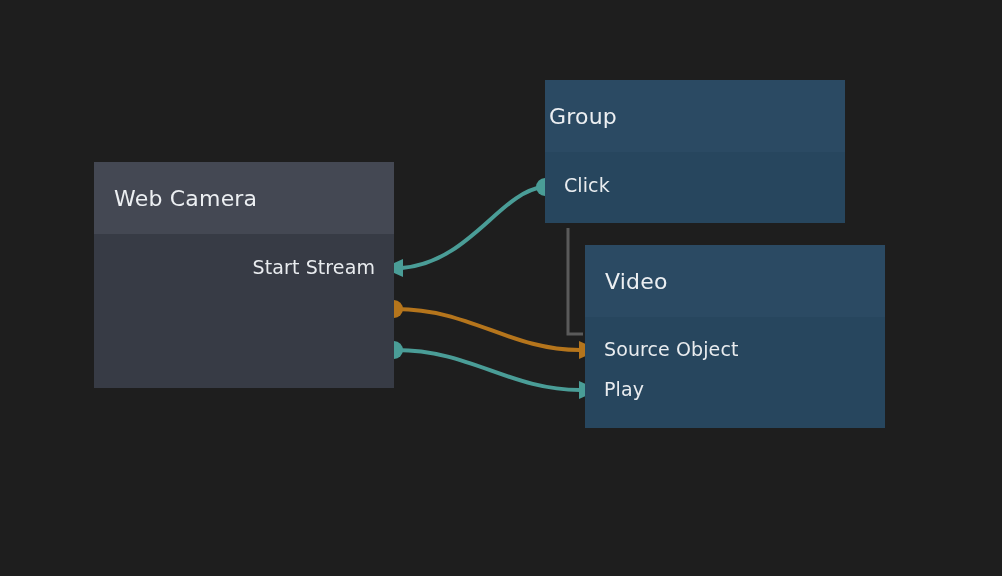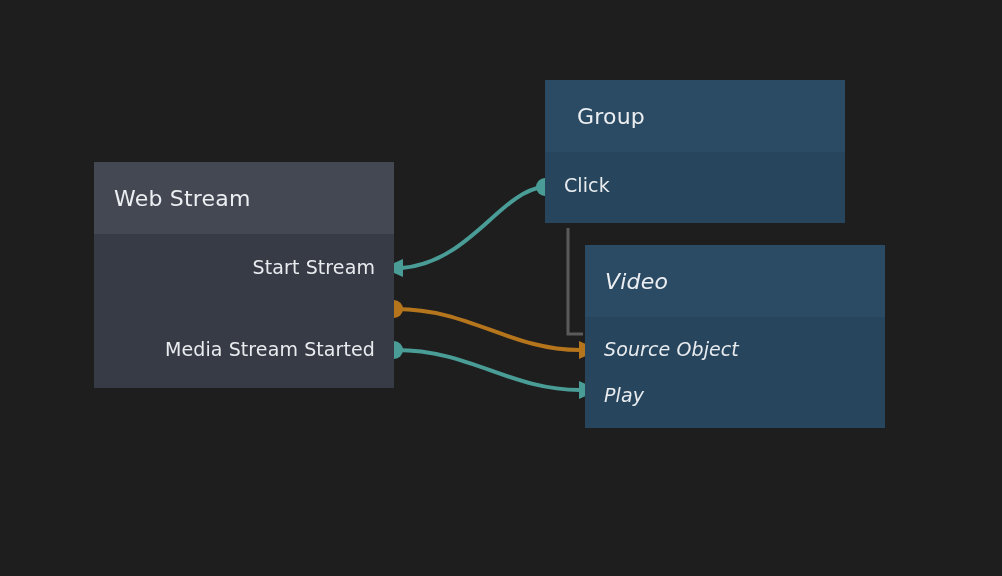--- a/index.html
+++ b/index.html
@@ -90,53 +90,52 @@
   
   #node-group {
     left: 545px;
     top: 80px;
     width: 300px;
     height: 143px;
   }
   #node-group .node-header {
     height: 72px;
     background: #2b4a63;
-    padding-left: 32px;
+    padding-left: 4px;
   }
   #node-group .node-body {
     height: 71px;
     background: #27465e;
   }
   #node-group .port-row {
     left: 19px;
   }
   #gr-row-0 { top: 22px; }
 
   
   #node-video {
     left: 585px;
     top: 245px;
     width: 300px;
     height: 234px;
-    font-style: italic;
   }
   #node-video .node-header {
     height: 72px;
     background: #2b4a63;
     padding-left: 20px;
   }
   #node-video .node-body {
     height: 111px;
     background: #27465e;
   }
   #node-video .port-row {
     left: 19px;
   }
   #vd-row-0 { top: 21px; }
-  #vd-row-1 { top: 67px; }
+  #vd-row-1 { top: 61px; }
 </style>
 </head>
 <body>
 
 <div id="canvas">
 
   <svg class="edge-layer" viewBox="0 0 1002 576" width="1002" height="576">
 
     <path d="M 568 228 L 568 334 L 583 334" fill="none" stroke="#5a5a5a" stroke-width="3" stroke-linecap="butt" stroke-linejoin="miter"></path>
 
@@ -149,28 +148,25 @@
     <path d="M 396 350 C 470 350 510 390 580 390" fill="none" stroke="#4a9d97" stroke-width="4" stroke-linecap="round"></path>
     <path d="M 599 390 L 579 381 L 579 399 Z" fill="#4a9d97"></path>
 
     <circle cx="394" cy="309" r="9" fill="#b5751c"></circle>
     <circle cx="394" cy="350" r="9" fill="#4a9d97"></circle>
     <circle cx="545" cy="187" r="9" fill="#4a9d97"></circle>
   </svg>
 
   <div class="node" id="node-webcamera">
     <div class="node-header">
-      <span class="node-title">Web Stream</span>
+      <span class="node-title">Web Camera</span>
     </div>
     <div class="node-body">
       <div class="port-row" id="wc-row-0">
         <span class="port-label">Start Stream</span>
-      </div>
-      <div class="port-row" id="wc-row-2">
-        <span class="port-label">Media Stream Started</span>
       </div>
     </div>
   </div>
 
   <div class="node" id="node-group">
     <div class="node-header">
       <span class="node-title">Group</span>
     </div>
     <div class="node-body">
       <div class="port-row" id="gr-row-0">

